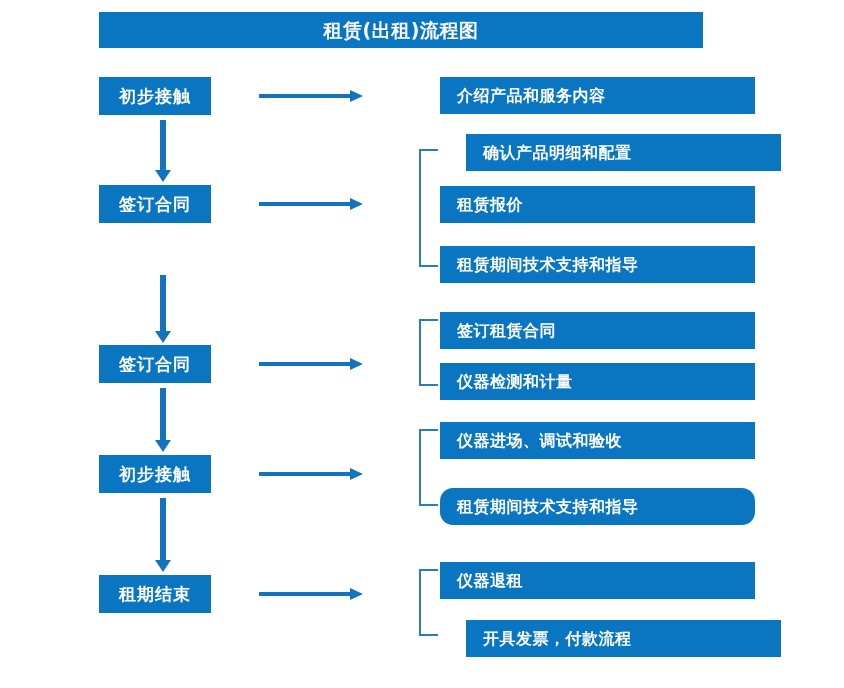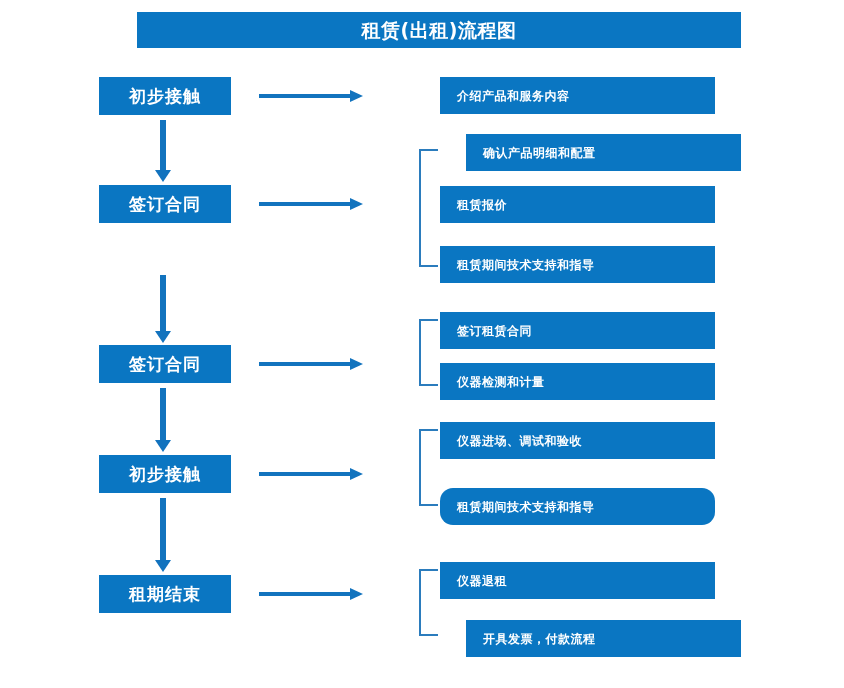--- a/index.html
+++ b/index.html
@@ -27,51 +27,50 @@
     height: 36px;
     background: #0a76c2;
     color: #ffffff;
     display: flex;
     align-items: center;
     justify-content: center;
     font-size: 19px;
     font-weight: bold;
     letter-spacing: 0.5px;
     line-height: 1;
-    margin-left: 38px;
   }
 
   
   .stage-box {
     position: absolute;
     left: 99px;
-    width: 132px;
+    width: 112px;
     height: 38px;
     background: #0a76c2;
     color: #ffffff;
     display: flex;
     align-items: center;
     justify-content: center;
     font-size: 17px;
     font-weight: bold;
     letter-spacing: 1px;
     line-height: 1;
   }
 
   
   .detail-box {
     position: absolute;
     left: 440px;
-    width: 275px;
+    width: 315px;
     height: 37px;
     background: #0a76c2;
     color: #ffffff;
     display: flex;
     align-items: center;
-    font-size: 12px;
+    font-size: 16px;
     font-weight: bold;
     padding-left: 17px;
     box-sizing: border-box;
     letter-spacing: 0.5px;
     line-height: 1;
   }
 
   
   .h-arrow {
     position: absolute;

